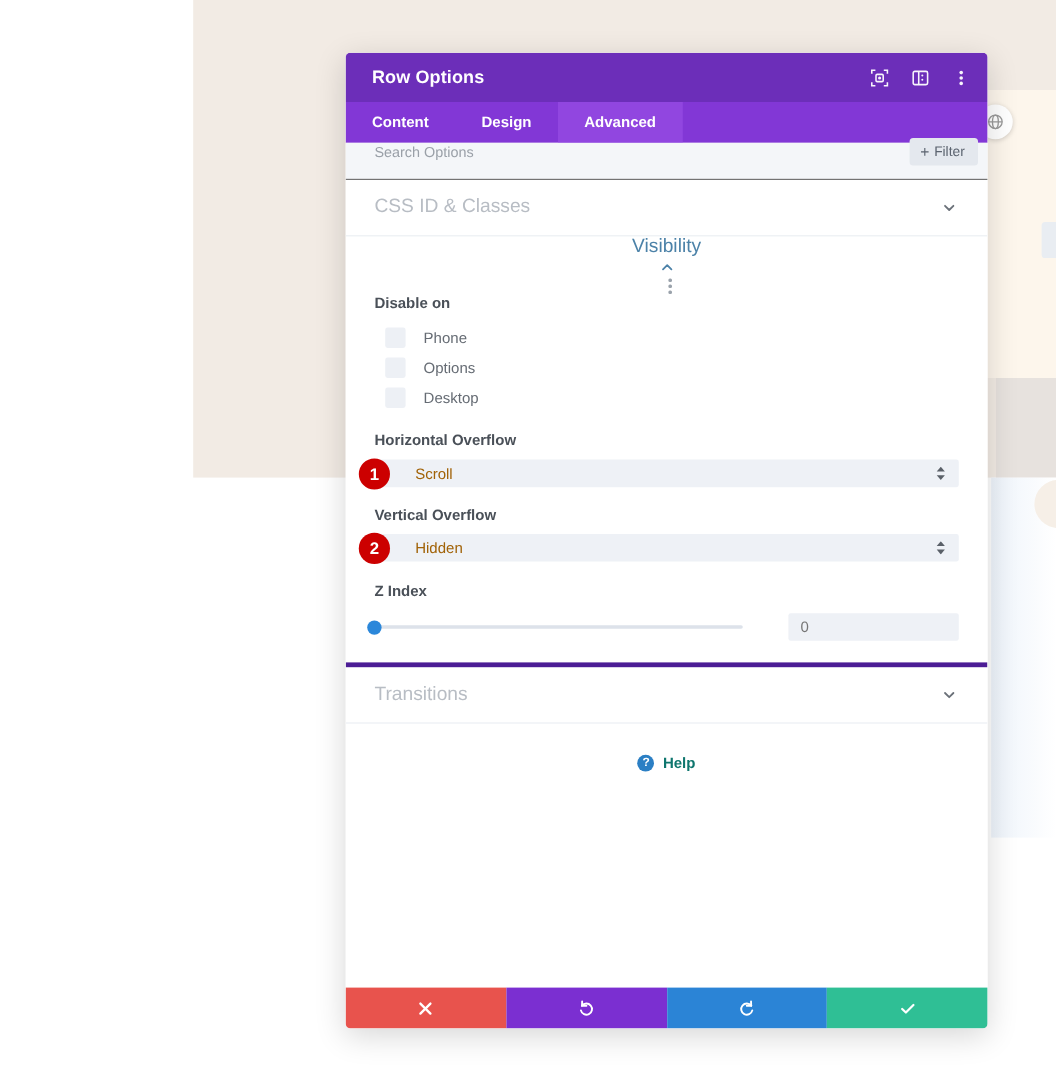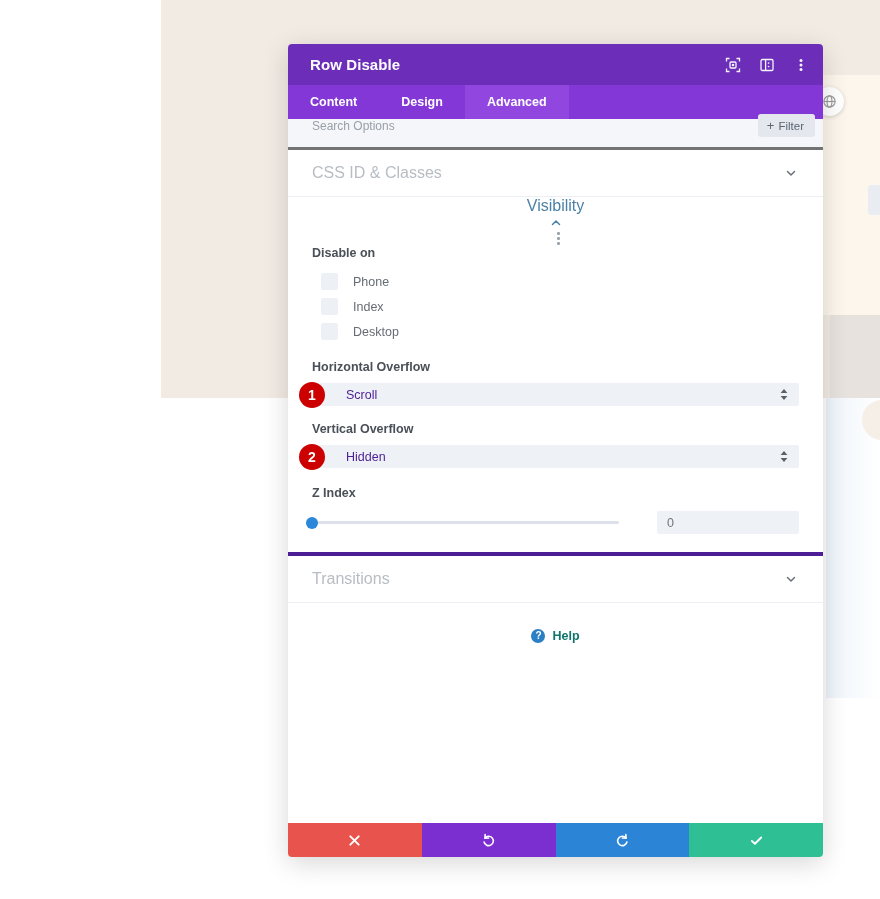--- a/index.html
+++ b/index.html
@@ -152,21 +152,21 @@
     font-weight: bold;
     cursor: pointer;
     min-width: 78px;
   }
   .tab.active { background: #9146e0; }
 
   
   .search-row {
     height: 31px;
     background: #f4f6f9;
-    border-bottom: 3px solid #737373;
+    border-bottom: 1px solid #737373;
     display: flex;
     align-items: center;
     padding: 0 8px 15px 24px;
     flex: 0 0 auto;
   }
   .search-input {
     flex: 1 1 auto;
     border: none;
     outline: none;
     background: transparent;
@@ -275,21 +275,21 @@
   .select-wrap { position: relative; }
   .select-ctl {
     height: 23px;
     background: #eef1f6;
     border: none;
     border-radius: 2px;
     display: flex;
     align-items: center;
     padding: 0 10px 0 34px;
     font-size: 12.5px;
-    color: #4c1d95;
+    color: #a16207;
     cursor: pointer;
     width: 100%;
     gap: 20px;
   }
   .select-ctl .sel-value { flex: 1 1 auto; }
   .sel-arrows {
     width: 10px;
     display: flex;
     flex-direction: column;
     align-items: center;
@@ -423,21 +423,21 @@
       <line x1="2" y1="8" x2="14" y2="8"></line>
     </svg>
   </div>
 
   <div class="bg-edge-chip"></div>
 </div>
 
 <div id="modal">
 
   <div class="modal-titlebar">
-    <div class="modal-title">Row Disable</div>
+    <div class="modal-title">Row Options</div>
     <div class="titlebar-actions">
 
       <div class="tb-icon">
         <svg width="16" height="16" viewBox="0 0 16 16" fill="none" stroke="#ffffff" stroke-width="1.3">
           <path d="M1.5 4.5V1.5H4.5"></path>
           <path d="M11.5 1.5H14.5V4.5"></path>
           <path d="M14.5 11.5V14.5H11.5"></path>
           <path d="M4.5 14.5H1.5V11.5"></path>
           <rect x="5" y="5" width="6" height="6" rx="1"></rect>
           <circle cx="8" cy="8" r="1.3" fill="#ffffff" stroke="none"></circle>
@@ -507,21 +507,21 @@
     <div class="section-content">
 
       <div class="field-label">Disable on</div>
 
       <div class="check-row">
         <span class="checkbox"></span>
         <span class="check-label">Phone</span>
       </div>
       <div class="check-row">
         <span class="checkbox"></span>
-        <span class="check-label">Index</span>
+        <span class="check-label">Options</span>
       </div>
       <div class="check-row">
         <span class="checkbox"></span>
         <span class="check-label">Desktop</span>
       </div>
 
       <div class="field-block">
         <div class="field-label">Horizontal Overflow</div>
         <div class="select-wrap">
           <div class="num-badge">1</div>

